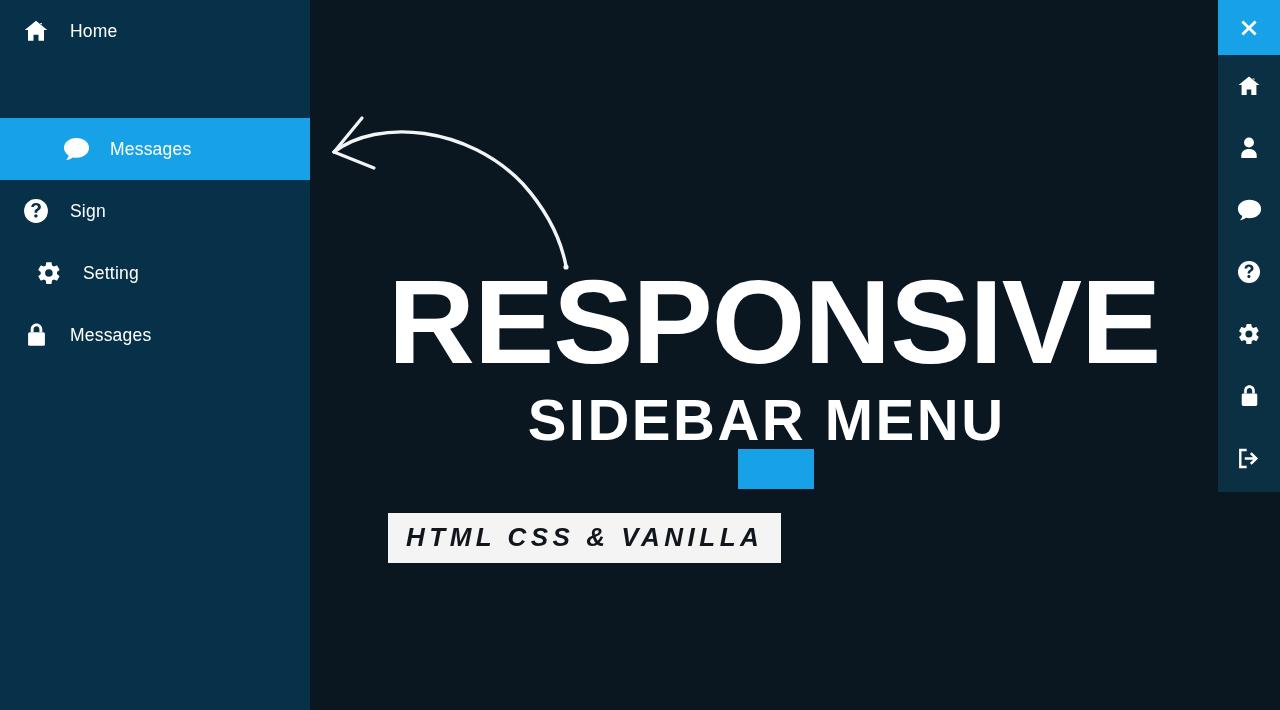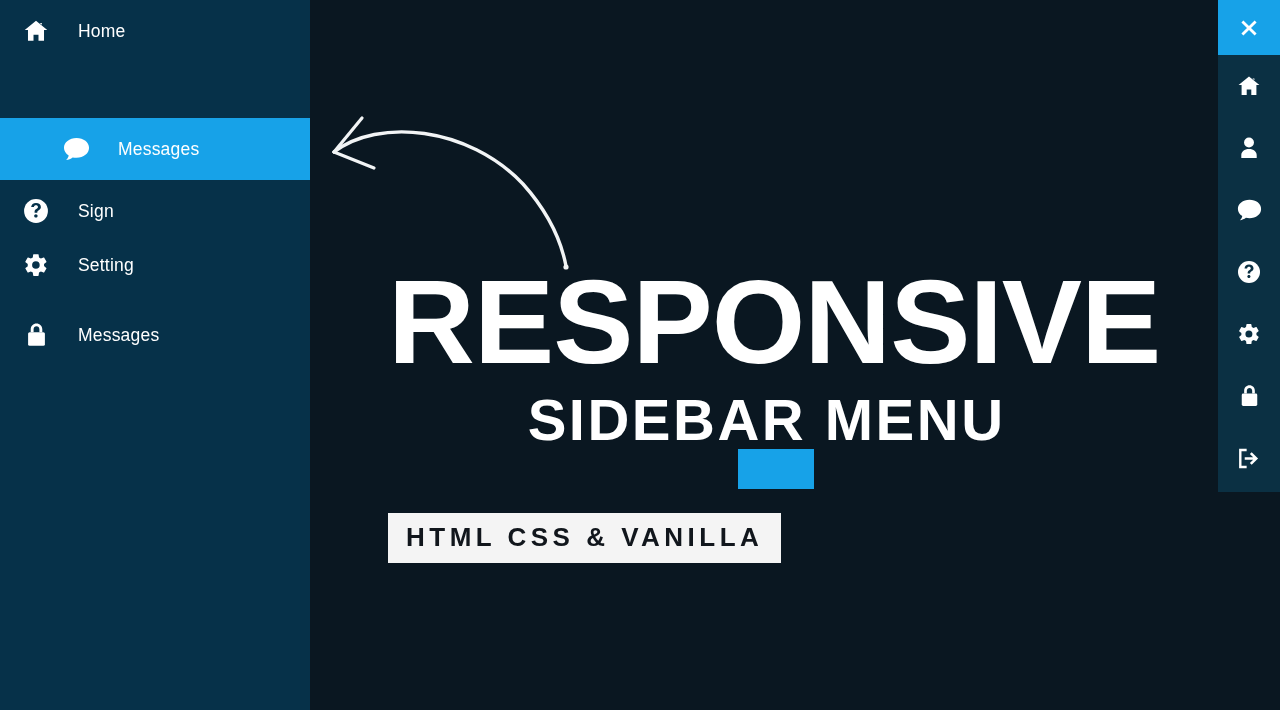--- a/index.html
+++ b/index.html
@@ -29,21 +29,21 @@
     cursor:pointer;
   }
   .nav-item.active { background:#17a2e8;padding-left:40px; }
   .nav-icon {
     width:44px; margin-left:14px;
     display:flex; align-items:center; justify-content:center;
     color:#ffffff;
   }
   .nav-icon svg { display:block; fill:#ffffff; }
   .nav-label {
-    margin-left:20px;
+    margin-left:12px;
     color:#ffffff;
     font-size:17.5px;
     font-weight:400;
     letter-spacing:0.2px;
     white-space:nowrap;
   }
 
   
   #right-sidebar {
     position:absolute; right:0; top:0;
@@ -89,20 +89,21 @@
   #accent-square {
     width:76px; height:40px;
     background:#17a2e8;
     margin-left:18px;
   }
   #tagline-box {
     display:inline-block;
     background:#f4f4f4;
     padding:9px 18px 10px 18px;
     margin-top:24px;
+    font-style:italic;
   }
   .tagline-text {
     font-family:"Liberation Sans", sans-serif;
     font-size:26px;
     font-weight:600;
     color:#11161c;
     letter-spacing:4.5px;
     white-space:nowrap;
   }
 
@@ -143,21 +144,21 @@
     <div class="nav-item" style="top:180px;">
       <span class="nav-icon">
         <svg width="26" height="26" viewBox="0 0 24 24">
             <circle cx="12" cy="12" r="11"></circle>
             <path fill="#063149" d="M12 4.6c-2.5 0-4.3 1.5-4.5 3.8h2.6c.1-1.0.8-1.6 1.9-1.6 1.0 0 1.8.6 1.8 1.5 0 .8-.4 1.2-1.5 1.9-1.2.7-1.7 1.5-1.6 2.8v.5h2.5v-.4c0-.8.3-1.2 1.4-1.9 1.3-.8 1.9-1.7 1.9-3.0 0-2.1-1.8-3.6-4.5-3.6zm-.1 10.4c-.9 0-1.6.7-1.6 1.5s.7 1.5 1.6 1.5c.9 0 1.6-.7 1.6-1.5s-.7-1.5-1.6-1.5z"></path>
           </svg>
       </span>
       <span class="nav-label">Sign</span>
     </div>
 
-    <div class="nav-item" style="top:234px;">
+    <div class="nav-item" style="top:242px;padding-left:13px;">
       <span class="nav-icon">
         <svg width="26" height="26" viewBox="0 0 24 24">
             <path d="M19.4 13.0c.04-.33.06-.66.06-1.0s-.02-.67-.07-1.0l2.1-1.65c.19-.15.24-.42.12-.64l-2.0-3.46c-.12-.22-.39-.3-.61-.22l-2.49 1.0a7.3 7.3 0 0 0-1.73-1.0l-.38-2.65A.5.5 0 0 0 13.9 2h-4a.5.5 0 0 0-.49.42L9.04 5.07c-.63.26-1.2.6-1.74 1.0l-2.49-1.0a.5.5 0 0 0-.61.22l-2.0 3.46c-.12.22-.07.49.12.64l2.1 1.65c-.05.33-.08.67-.08 1.0s.03.67.08 1.0l-2.1 1.65c-.19.15-.24.42-.12.64l2.0 3.46c.12.22.39.3.61.22l2.49-1.0c.53.4 1.1.74 1.74 1.0l.38 2.65c.04.24.25.42.49.42h4c.24 0 .45-.18.49-.42l.38-2.65c.63-.26 1.2-.6 1.73-1.0l2.49 1.0c.22.08.49 0 .61-.22l2.0-3.46a.5.5 0 0 0-.12-.64L19.4 13zM11.9 15.5A3.5 3.5 0 1 1 11.9 8.5a3.5 3.5 0 0 1 0 7z"></path>
           </svg>
       </span>
       <span class="nav-label">Setting</span>
     </div>
 
     <div class="nav-item" style="top:304px;">
       <span class="nav-icon">

